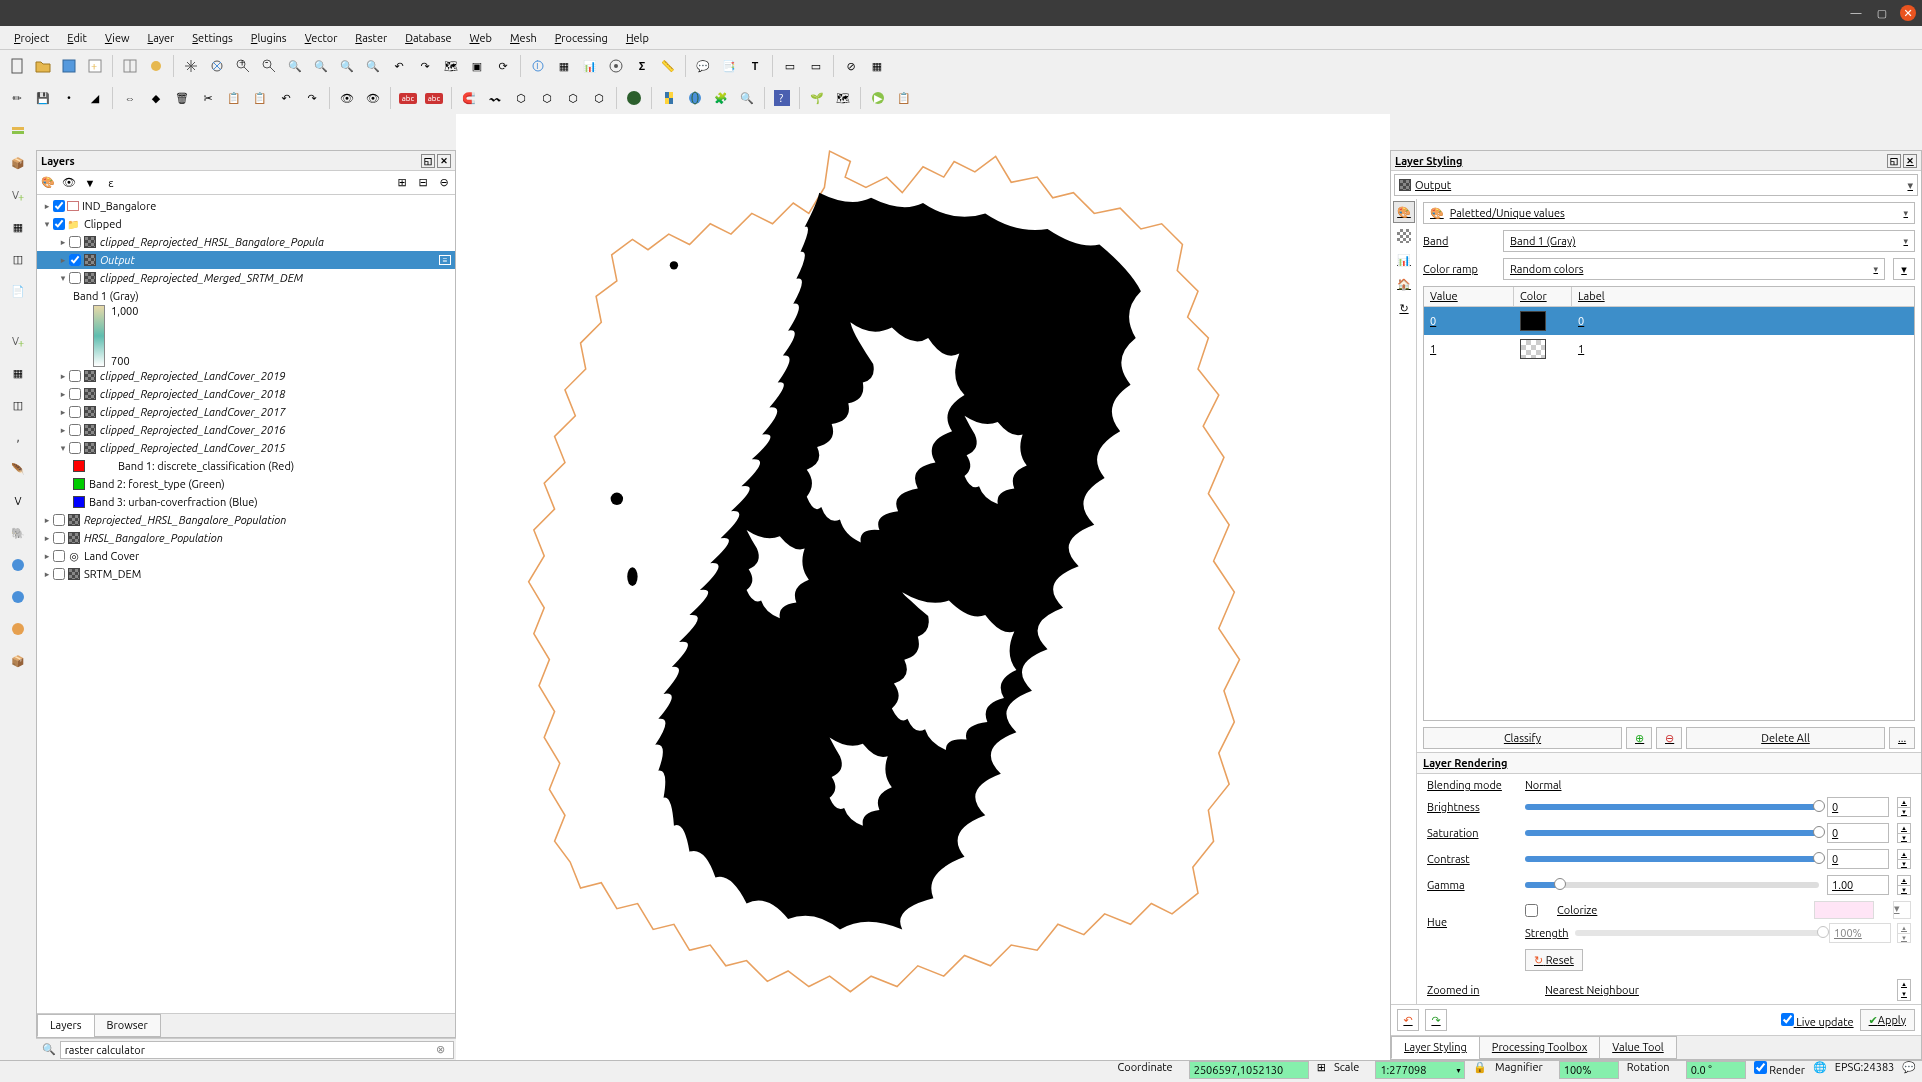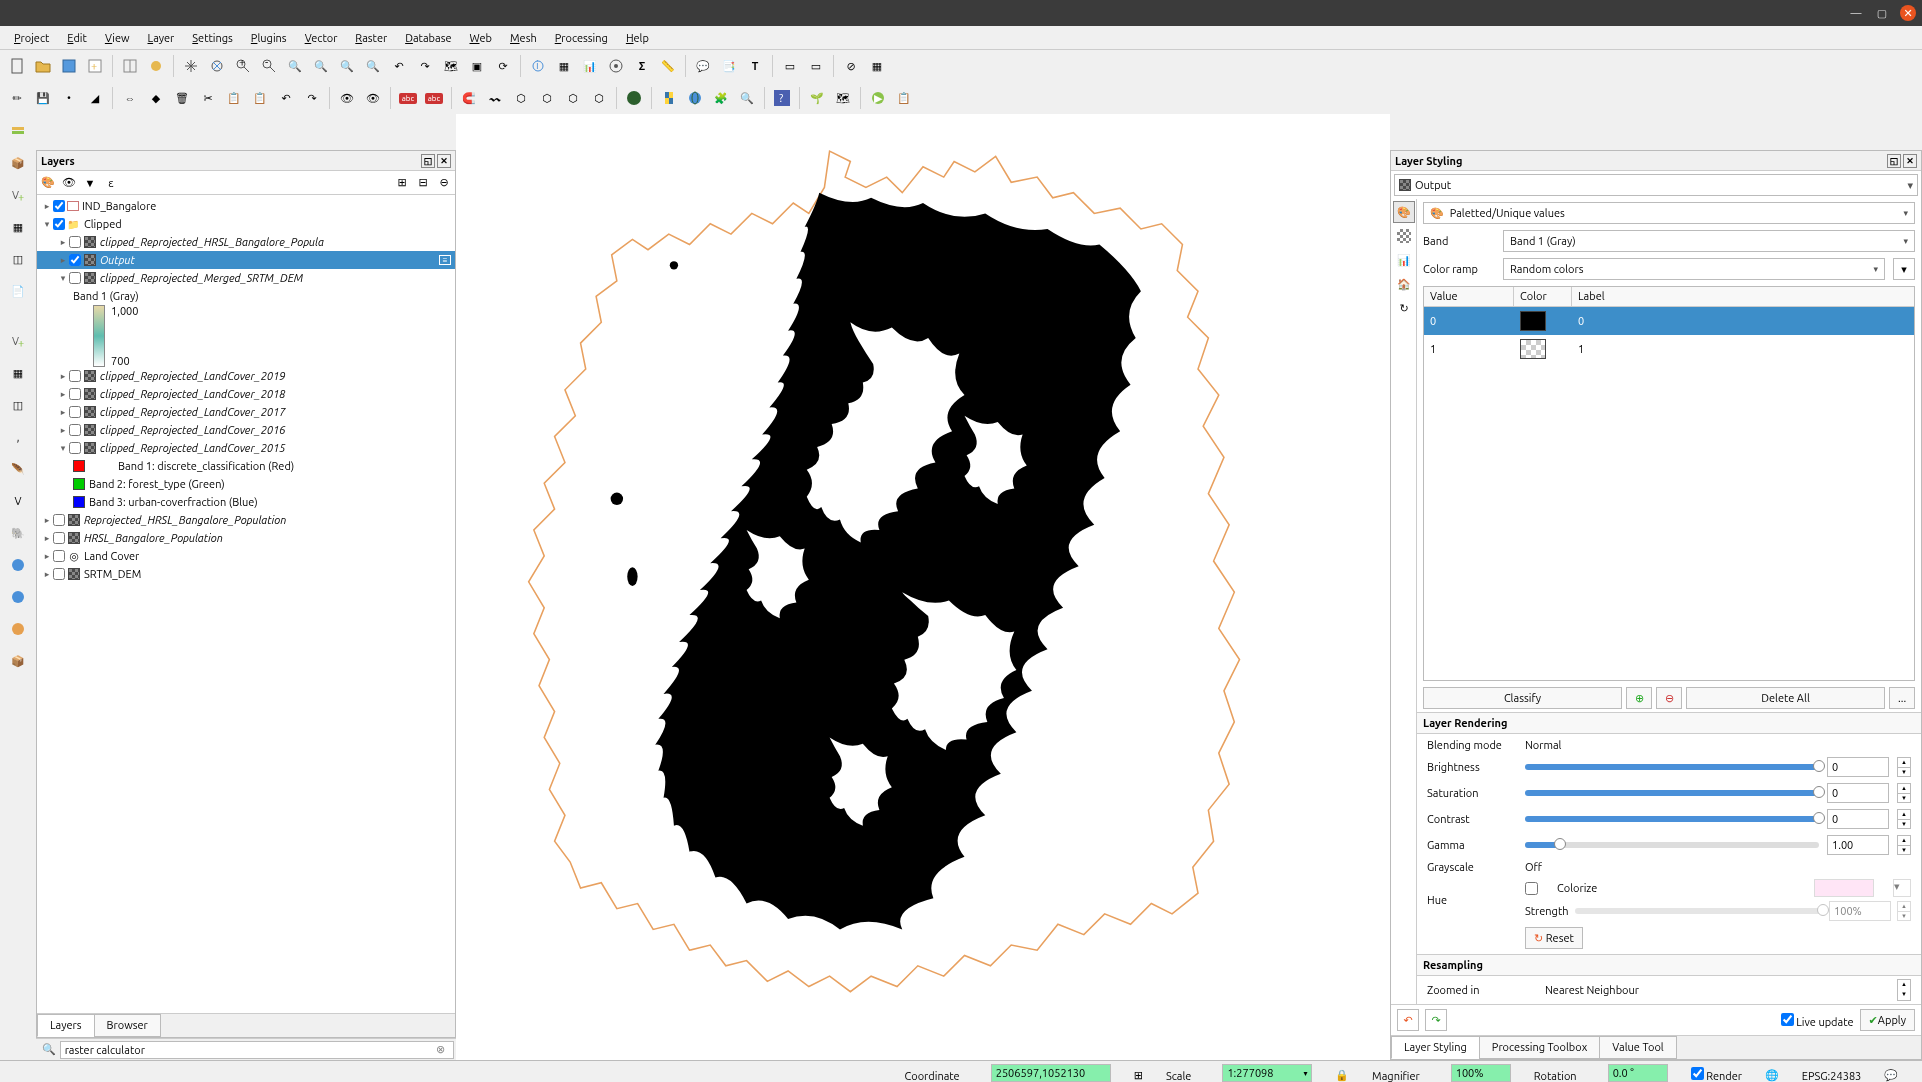--- a/index.html
+++ b/index.html
@@ -65,21 +65,21 @@
 .search-row { height: 22px; display: flex; align-items: center; padding: 2px 6px; background: #f0f0f0; border-top: 1px solid #ccc; }
 .search-row input { flex: 1; border: 1px solid #bbb; padding: 2px 4px; height: 18px; }
 .search-row .clear { margin-left: -18px; color: #888; width: 14px; }
 
 
 .map-area { flex: 1; background: #fff; position: relative; overflow: hidden; }
 .map-area svg { width: 100%; height: 100%; position: absolute; top: 0; left: 0; }
 
 
 .right-panel { width: 532px; display: flex; flex-direction: column; }
-.styling-panel { flex: 1; display: flex; flex-direction: column; }
+.styling-panel { flex: 1; display: flex; flex-direction: column; text-decoration: underline; }
 .layer-select { height: 22px; border: 1px solid #bbb; margin: 3px; display: flex; align-items: center; padding: 0 4px; }
 .layer-select::after { content: "▾"; margin-left: auto; color: #555; }
 .style-body { flex: 1; display: flex; }
 .style-tabs { width: 26px; display: flex; flex-direction: column; gap: 2px; padding: 2px; border-right: 1px solid #ccc; }
 .style-tabs .stab { width: 22px; height: 22px; border: 1px solid transparent; display: flex; align-items: center; justify-content: center; }
 .style-tabs .stab.active { border-color: #888; background: #e8e8e8; }
 .style-content { flex: 1; display: flex; flex-direction: column; overflow: hidden; }
 .form-row { display: flex; align-items: center; padding: 3px 6px; gap: 6px; }
 .form-row label { width: 74px; }
 .form-row .field { flex: 1; border: 1px solid #bbb; height: 22px; display: flex; align-items: center; padding: 0 6px; background: #fff; }
@@ -118,21 +118,21 @@
 .render-row .numbox { width: 62px; border: 1px solid #bbb; height: 20px; display: flex; align-items: center; padding: 0 4px; }
 .render-row .spinbtns { width: 14px; border: 1px solid #bbb; height: 20px; display:flex; flex-direction:column; }
 .render-row .spinbtns span { flex:1; font-size:6px; text-align:center; border-bottom:1px solid #bbb; }
 .render-row .spinbtns span:last-child { border:none; }
 
 .bottom-buttons { display: flex; padding: 4px 6px; gap: 6px; align-items: center; border-top: 1px solid #ccc; margin-top: auto; }
 .bottom-buttons .spacer { flex: 1; }
 .bottom-buttons .arrbtn { width: 22px; height: 22px; border: 1px solid #bbb; display: flex; align-items: center; justify-content: center; }
 
 
-.statusbar { height: 22px; background: #f0f0f0; border-top: 1px solid #bbb; display: flex; align-items: flex-end; padding: 0 24px; gap: 23px; font-size: 10px; }
+.statusbar { height: 22px; background: #f0f0f0; border-top: 1px solid #bbb; display: flex; align-items: flex-start; padding: 0 6px; gap: 8px; font-size: 10px; }
 .statusbar .field { border: 1px solid #bbb; background: #86efac; padding: 1px 4px; height: 18px; display: flex; align-items: center; margin-left: 8px; }
 .statusbar .spacer { flex: 1; }
 </style>
 </head>
 <body>
 
 <div class="titlebar">
   <div class="winbtns">
     <span>—</span>
     <span>▢</span>
@@ -678,24 +678,20 @@
               <div class="slider gamma">
                   <div class="thumb"></div>
                 </div>
               <div class="numbox">1.00</div>
               <div class="spinbtns">
                   <span>▲</span>
                   <span>▼</span>
                 </div>
             </div>
             <div class="render-row">
-              <label>Grayscale</label>
-              <div class="field" style="flex:1"><span>Off</span></div>
-            </div>
-            <div class="render-row">
               <label>Hue</label>
               <div style="flex:1;display:flex;flex-direction:column;gap:4px">
                 <div style="display:flex;align-items:center;gap:19px">
                   <input type="checkbox" style="">
                   <span>Colorize</span>
                   <span style="flex:1"></span>
                   <div style="width:60px;height:18px;border:1px solid #bbb;background:#fce;opacity:.5"></div>
                   <div style="width:18px;height:18px;border:1px solid #bbb;opacity:.5">▾</div>
                 </div>
                 <div style="display:flex;align-items:center;gap:6px">
@@ -709,21 +705,20 @@
                       <span>▼</span>
                     </div>
                 </div>
               </div>
             </div>
             <div class="render-row">
               <label></label>
               <button class="btn"><span style="color:#e95420">↻</span> <span>Reset</span></button>
             </div>
           </div>
-          <div class="section-header">Resampling</div>
           <div class="render-row">
             <label style="width:110px">Zoomed in</label>
             <div class="field" style="flex:1"><span>Nearest Neighbour</span></div>
             <div style="width:14px;border:1px solid #bbb;height:22px;display:flex;flex-direction:column">
                 <span style="flex:1;font-size:6px;text-align:center">▲</span>
                 <span style="flex:1;font-size:6px;text-align:center">▼</span>
               </div>
           </div>
         </div>
       </div>

